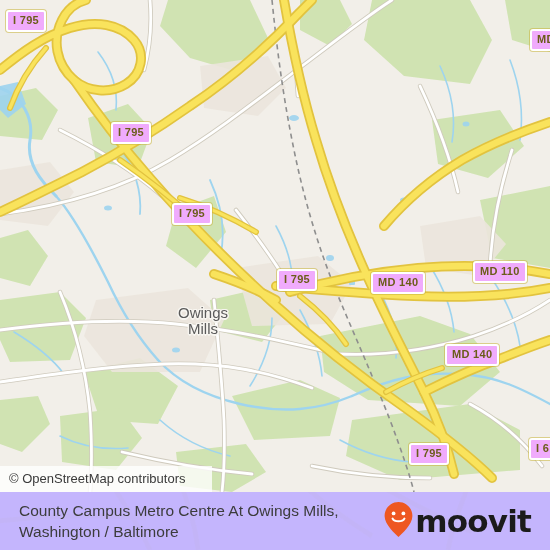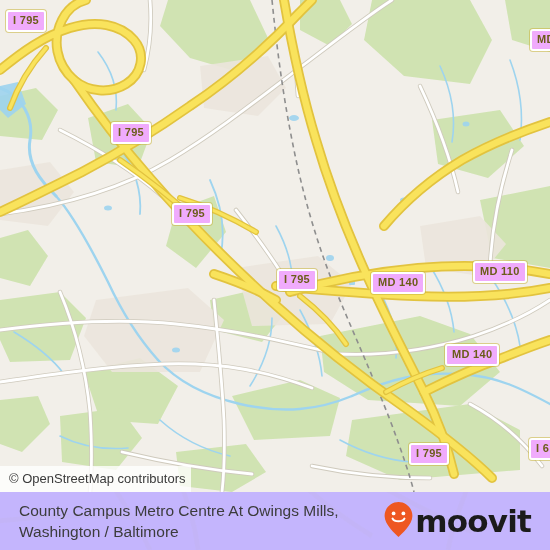--- a/index.html
+++ b/index.html
@@ -85,21 +85,21 @@
   }
 
   
   #attribution {
     position:absolute;
     left:0; top:466px;
     background:rgba(255,255,255,.78);
     color:#3a3a3a;
     font-size:13px;
     line-height:18px;
-    padding:4px 5px 5px 9px;
+    padding:4px 26px 5px 9px;
     z-index:50;
     font-family:"Liberation Sans", sans-serif;
   }
 
   
   #footer {
     position:absolute;
     left:0; top:492px; width:550px; height:58px;
     background:#c4b5fd;
     display:flex; align-items:center; justify-content:space-between;
@@ -278,20 +278,22 @@
         <g stroke="#f9e35c" fill="none" stroke-width="3.4" stroke-linecap="round">
           <path d="M120,160 C146,178 172,198 196,220"></path>
           <path d="M180,198 C206,206 232,218 256,232"></path>
           <path d="M300,296 C318,310 334,326 346,344"></path>
           <path d="M386,392 C404,382 422,374 442,368"></path>
           <path d="M46,48 C30,66 18,86 10,108"></path>
         </g>
       </g>
     </svg>
 
+    <div class="place-label" style="left:167px; top:305px; width:72px;">Owings
+Mills</div>
 
     <div class="shield" style="left:6px;   top:10px;">I 795</div>
     <div class="shield" style="left:530px; top:29px;">MD</div>
     <div class="shield" style="left:111px; top:122px;">I 795</div>
     <div class="shield" style="left:172px; top:203px;">I 795</div>
     <div class="shield" style="left:277px; top:269px;">I 795</div>
     <div class="shield" style="left:371px; top:272px;">MD 140</div>
     <div class="shield" style="left:473px; top:261px;">MD 110</div>
     <div class="shield" style="left:445px; top:344px;">MD 140</div>
     <div class="shield" style="left:409px; top:443px;">I 795</div>

